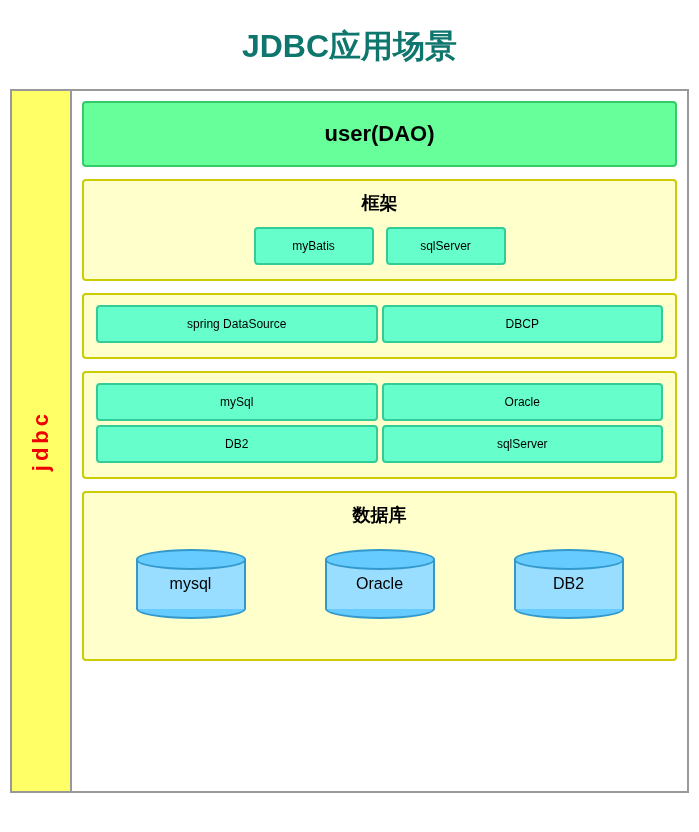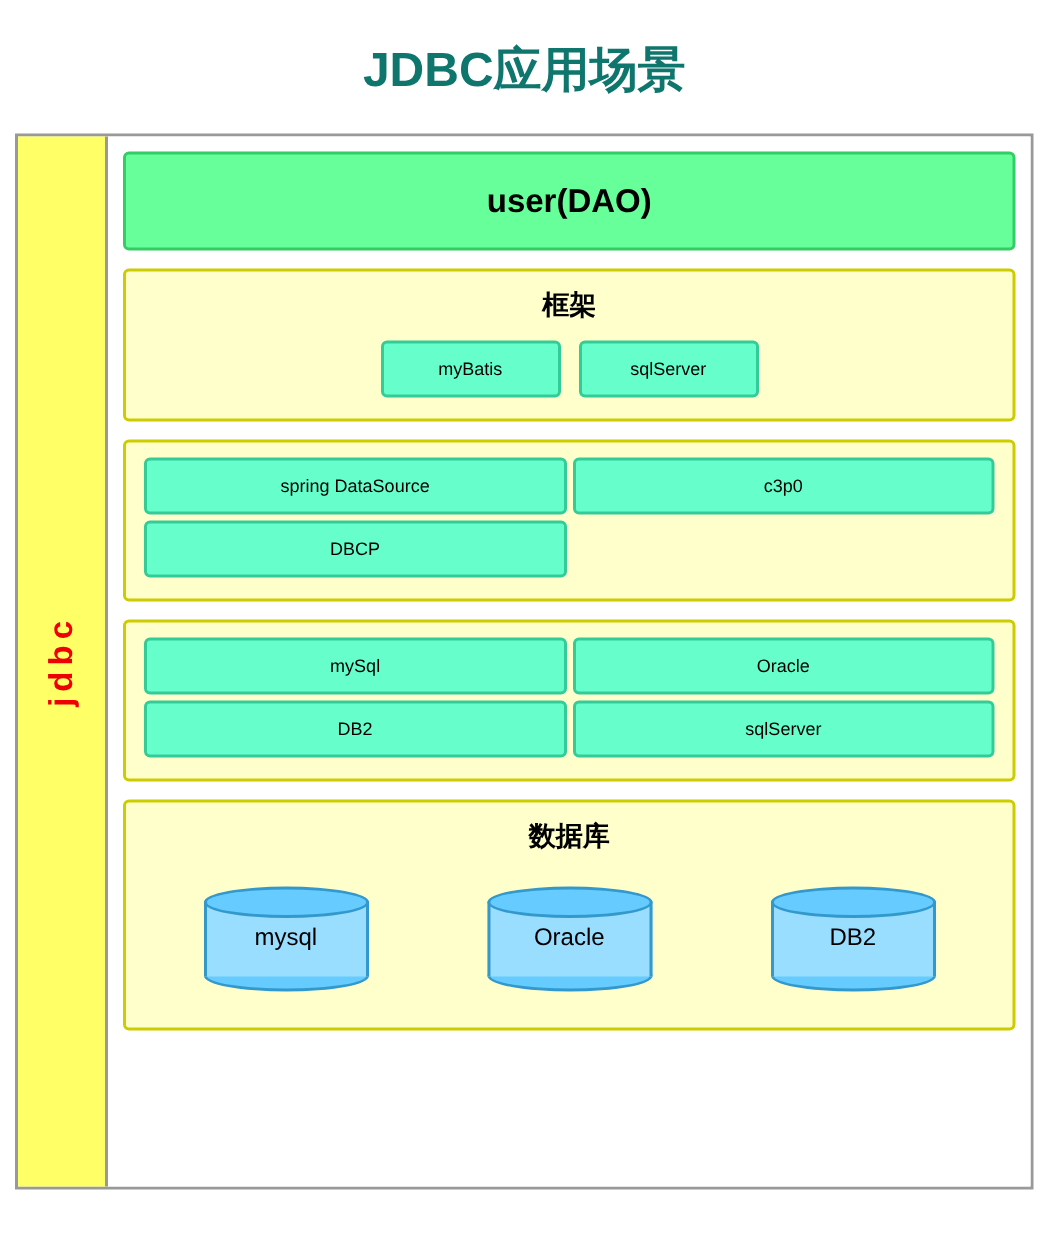--- a/index.html
+++ b/index.html
@@ -97,21 +97,21 @@
     .items-grid {
       display: grid;
       grid-template-columns: 1fr 1fr;
       gap: 4px;
     }
     
     .db-section {
       background: #ffffcc;
       border: 2px solid #cccc00;
       border-radius: 4px;
-      padding: 10px 12px 14px 12px;
+      padding: 10px 12px 30px 12px;
       margin-bottom: 0;
     }
     
     .cylinder-container {
       display: flex;
       flex-direction: row;
       justify-content: space-around;
       align-items: center;
       padding: 10px 0;
     }
@@ -182,21 +182,20 @@
       <div class="section-title">框架</div>
       <div class="items-row">
         <div class="item-box">myBatis</div>
         <div class="item-box">sqlServer</div>
       </div>
     </div>
 
     <div class="section-block">
       <div class="items-grid">
         <div class="item-box">spring DataSource</div>
-        <div class="item-box">c3p0</div>
         <div class="item-box">DBCP</div>
       </div>
     </div>
 
     <div class="section-block">
       <div class="items-grid">
         <div class="item-box">mySql</div>
         <div class="item-box">Oracle</div>
         <div class="item-box">DB2</div>
         <div class="item-box">sqlServer</div>

